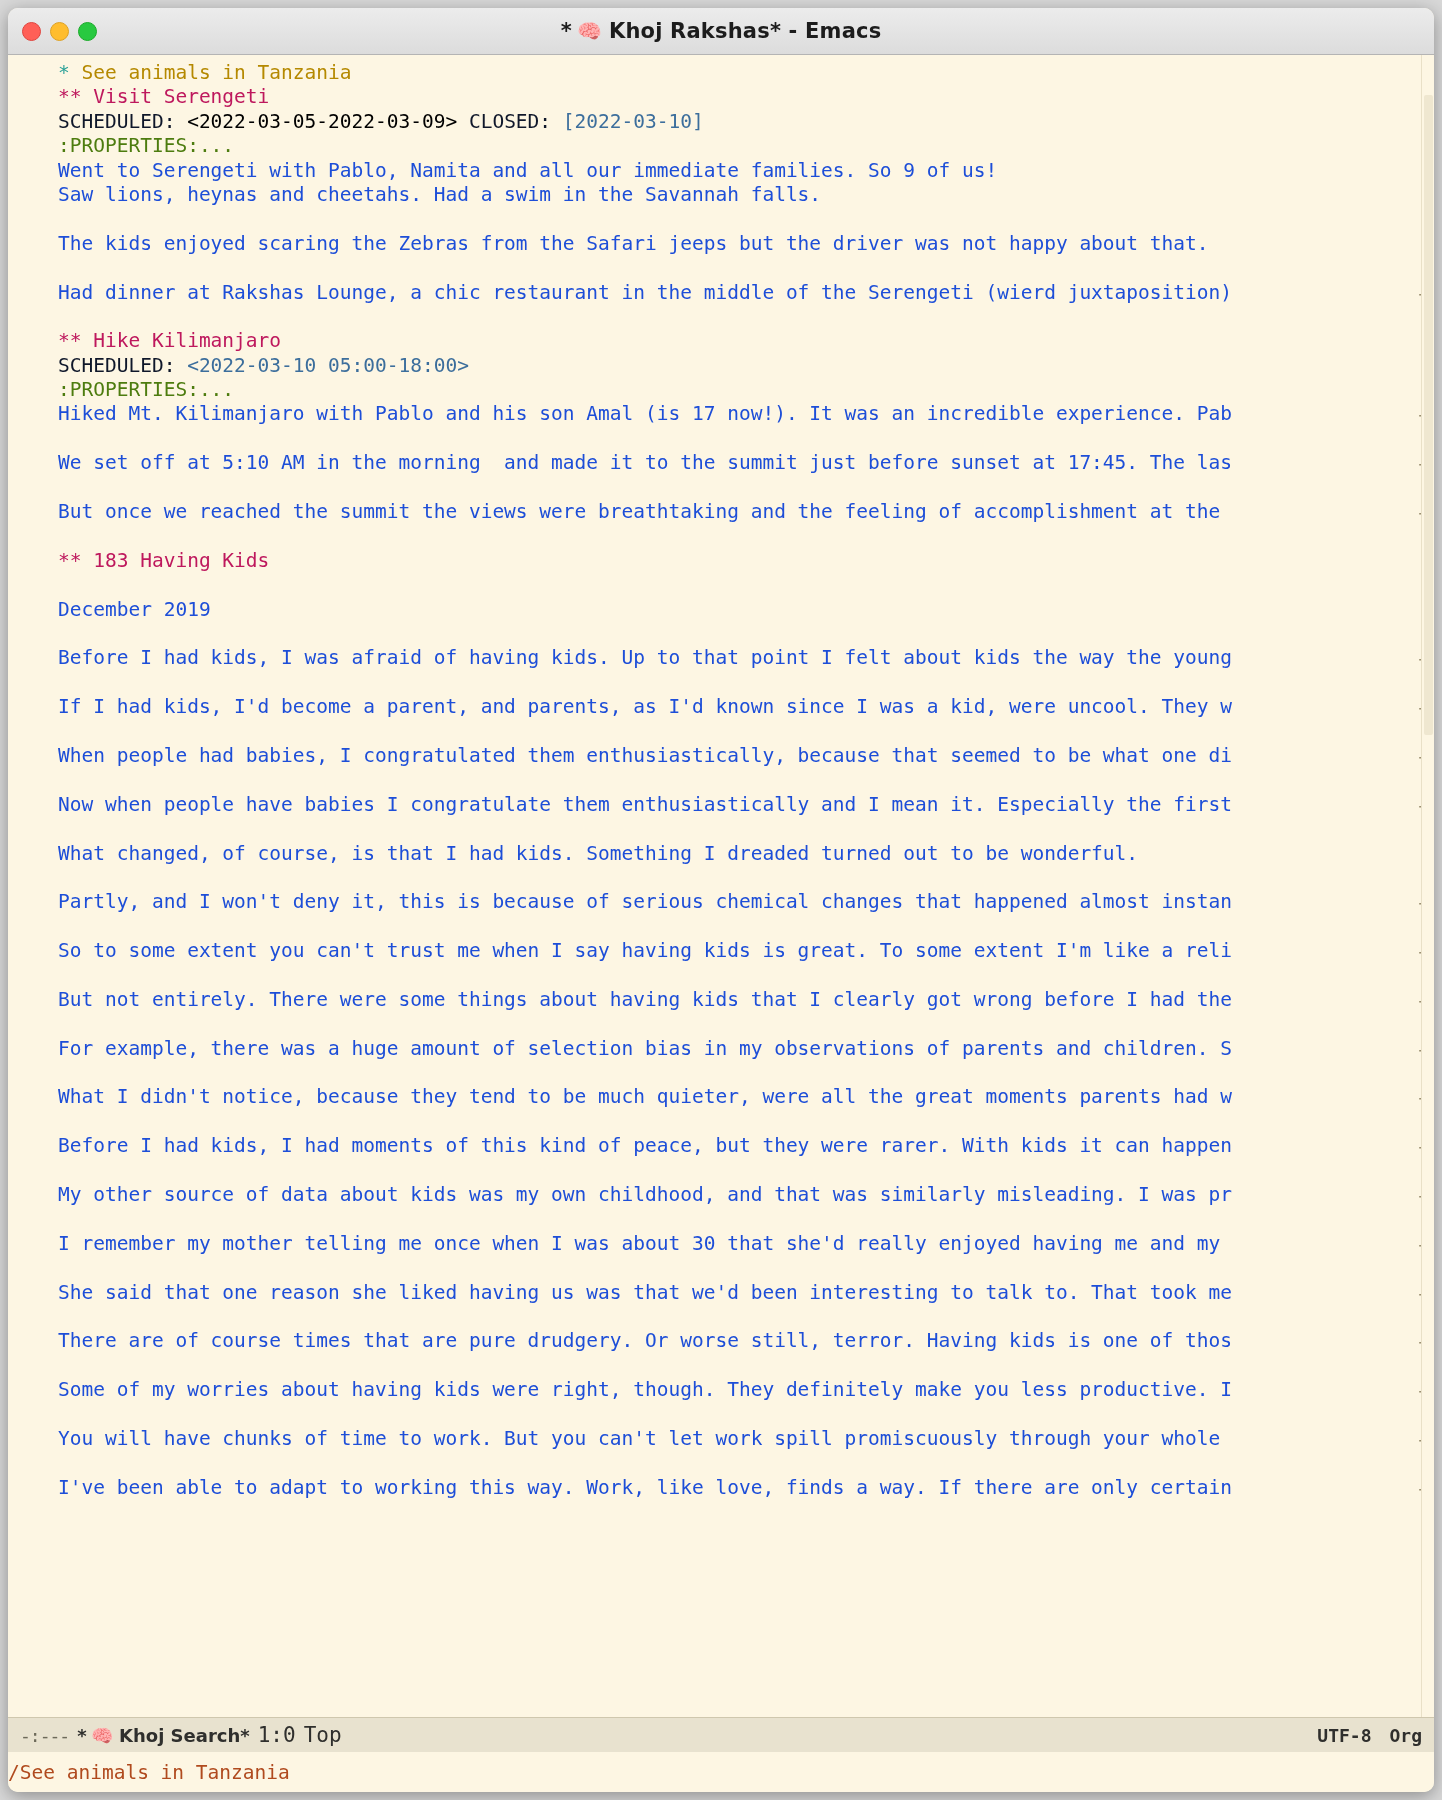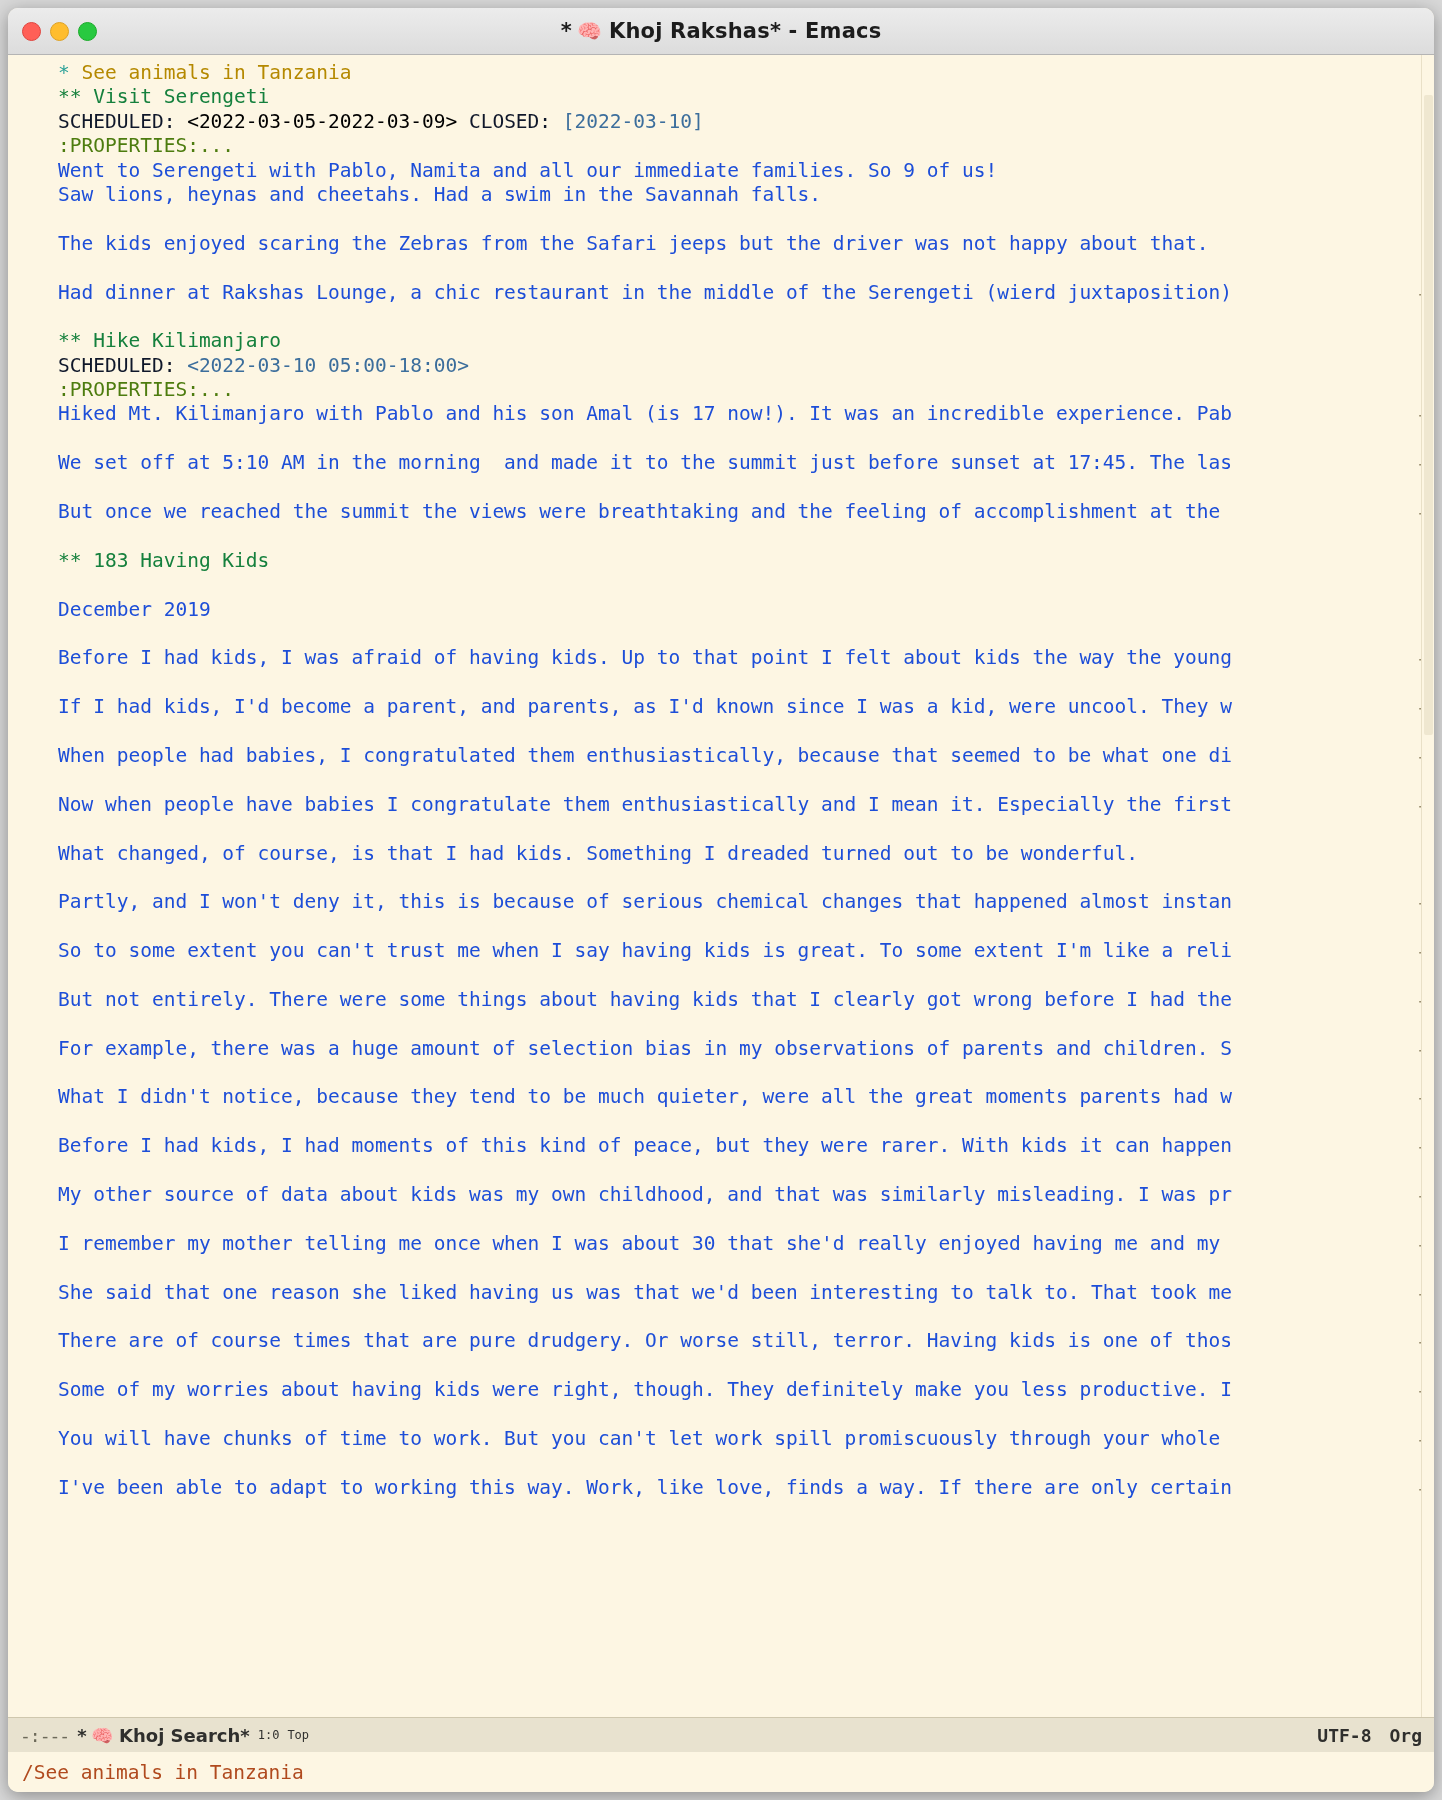--- a/index.html
+++ b/index.html
@@ -89,21 +89,21 @@
   .line {
     height: 24.4px;
     position: relative;
     overflow: hidden;
     padding-right: 26px;
   }
   .line.spacer { height: 24.4px; }
 
   .h1 { color: #b58900; }
   .h1 .star { color: #2aa198; }
-  .h2 { color: #15803d; }
+  .h2 { color: #be185d; }
   .kw { color: #0f172a; font-weight: normal; }
   .ts { color: #3c6e9c; }
   .ts-dim { color: #000000; }
   .props { color: #4d7c0f; }
   .txt { color: #1d4ed8; }
 
   .cont {
     position: absolute;
     right: 4px;
     top: 0;
@@ -155,36 +155,35 @@
     letter-spacing: -1px;
   }
   .ml-buffer {
     font-family: "DejaVu Sans", sans-serif;
     font-weight: bold;
     font-size: 18px;
     display: flex;
     align-items: center;
     gap: 5px;
   }
-  .ml-pos { font-size: 12px; }
+  .ml-pos { font-size: 21px; }
   .ml-right {
     display: flex;
     gap: 18px;
     font-weight: bold;
     font-size: 18px;
   }
 
   
   .minibuffer {
     flex: 0 0 40px;
     height: 40px;
     background: #fdf6e3;
     display: flex;
     align-items: center;
-    padding-left: 14px;
     font-size: 19.5px;
     color: #b04a1e;
   }
 </style>
 </head>
 <body>
 
 <div class="window">
 
   <div class="titlebar">

